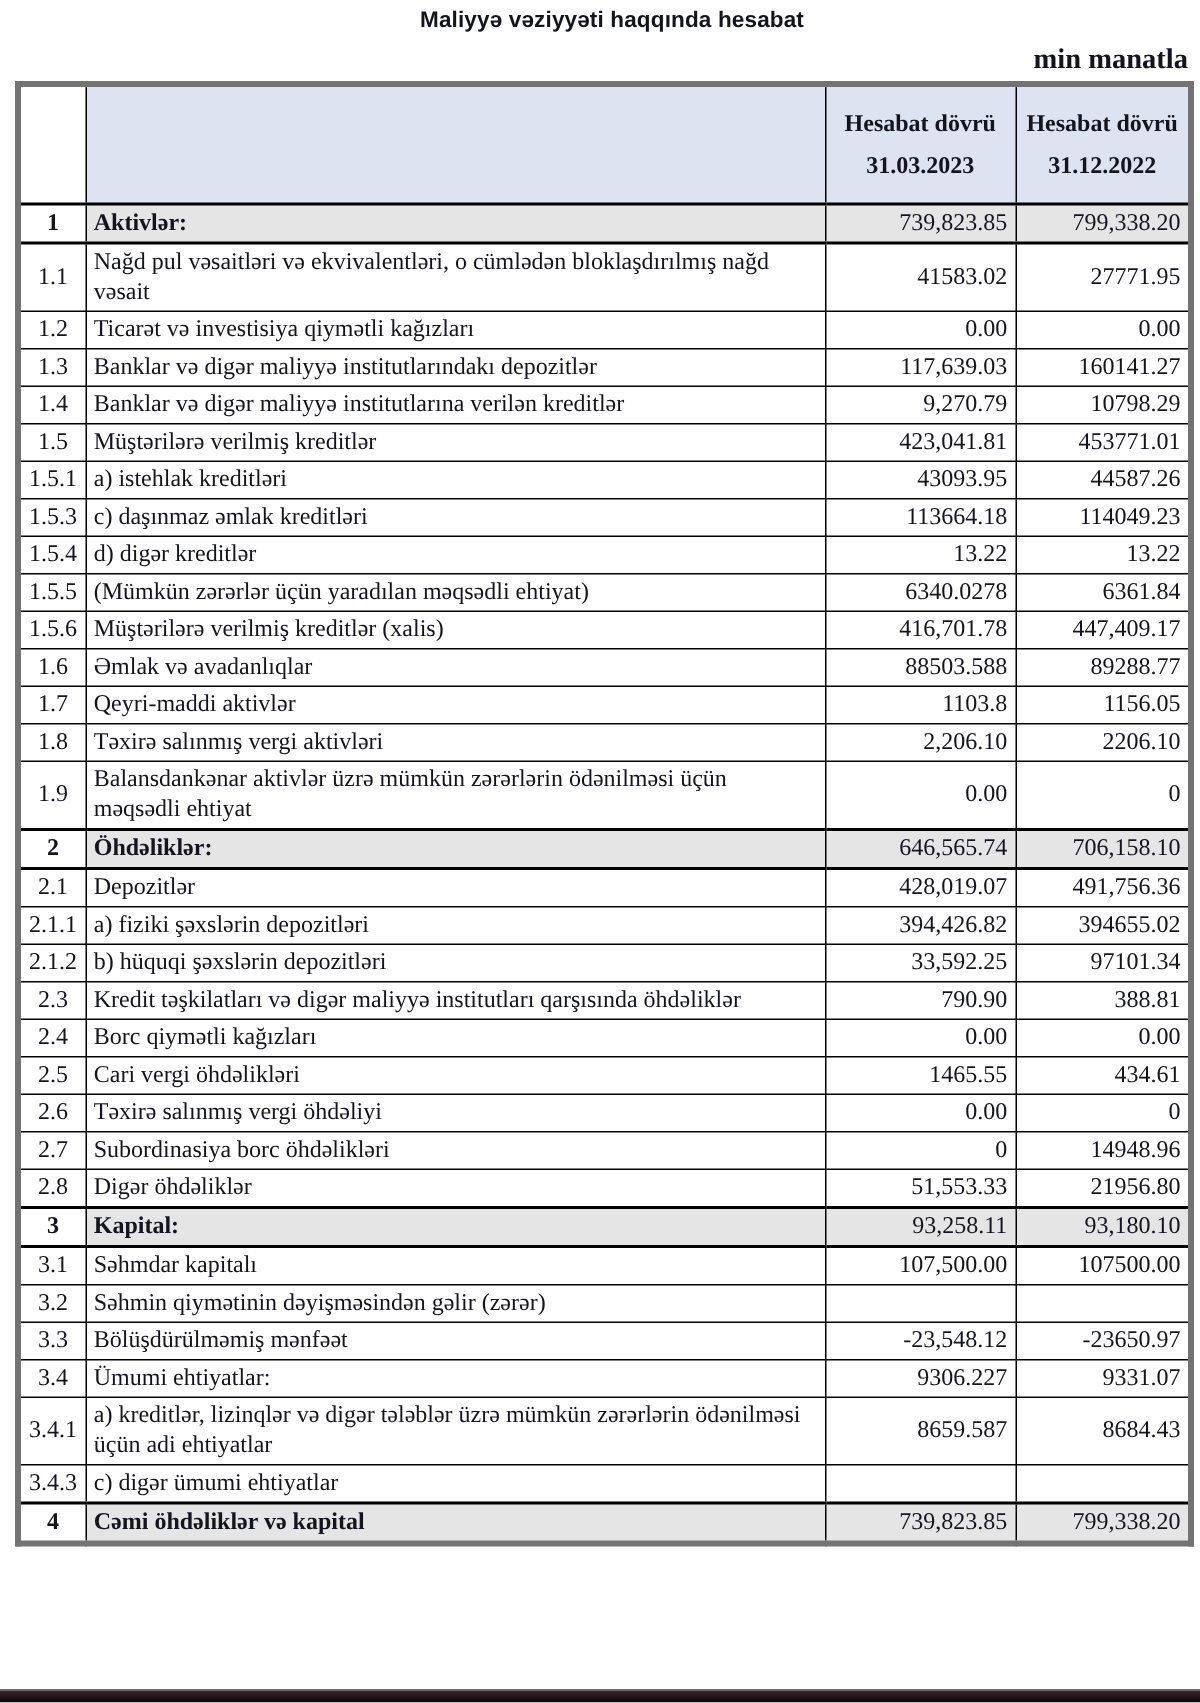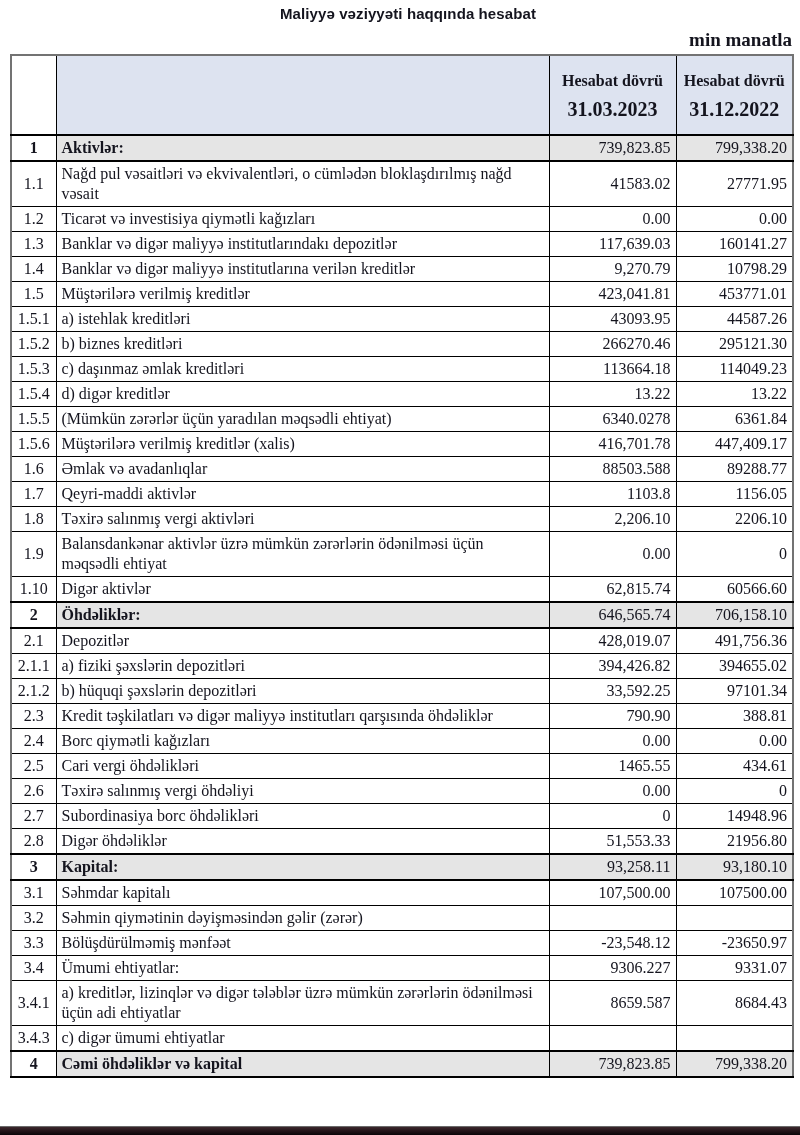--- a/index.html
+++ b/index.html
@@ -20,35 +20,35 @@
     margin: 7px 0 3px 10px;
     text-align: right;
     font-weight: bold;
     font-size: 19px;
   }
 
   table.fin {
     margin-left: 10px;
     width: 782px;
     border-collapse: collapse;
-    border: 2px solid #737373;
+    border: 4px solid #737373;
     table-layout: fixed;
   }
   table.fin th, table.fin td {
     border: 1px solid #000;
     font-size: 16px;
     line-height: 20px;
     padding: 2px 5px;
     vertical-align: middle;
   }
   
   tr.head th { height: 80px; background: #dde3f0; font-weight: bold; }
   tr.head th.corner { background: #ffffff; }
   .period-label { display: block; font-size: 16px; }
-  .period-date  { display: block; font-size: 20px; margin-top: 8px; }
+  .period-date  { display: block; font-size: 16px; margin-top: 8px; }
   tr.head th { border-bottom-width: 2px; text-align: center; }
 
   
   td.c-no    { text-align: center; padding: 2px 2px; height: 24px; }
   td.c-label { text-align: left; }
   td.c-val   { text-align: right; }
   tr.section td.c-label, tr.section td.c-no { font-weight: bold; }
   tr.section td { background: #e5e5e5; border-top-width: 2px; border-bottom-width: 2px; }
   tr.section td.c-no { background: #ffffff; }
 
@@ -123,26 +123,20 @@
     <td class="c-val">423,041.81</td>
     <td class="c-val">453771.01</td>
   </tr>
       <tr>
     <td class="c-no">1.5.1</td>
     <td class="c-label">a) istehlak kreditləri</td>
     <td class="c-val">43093.95</td>
     <td class="c-val">44587.26</td>
   </tr>
       <tr>
-    <td class="c-no">1.5.2</td>
-    <td class="c-label">b) biznes kreditləri</td>
-    <td class="c-val">266270.46</td>
-    <td class="c-val">295121.30</td>
-  </tr>
-      <tr>
     <td class="c-no">1.5.3</td>
     <td class="c-label">c) daşınmaz əmlak kreditləri</td>
     <td class="c-val">113664.18</td>
     <td class="c-val">114049.23</td>
   </tr>
       <tr>
     <td class="c-no">1.5.4</td>
     <td class="c-label">d) digər kreditlər</td>
     <td class="c-val">13.22</td>
     <td class="c-val">13.22</td>
@@ -176,26 +170,20 @@
     <td class="c-label">Təxirə salınmış vergi aktivləri</td>
     <td class="c-val">2,206.10</td>
     <td class="c-val">2206.10</td>
   </tr>
       <tr>
     <td class="c-no">1.9</td>
     <td class="c-label">Balansdankənar aktivlər üzrə mümkün zərərlərin ödənilməsi üçün məqsədli ehtiyat</td>
     <td class="c-val">0.00</td>
     <td class="c-val">0</td>
   </tr>
-      <tr>
-    <td class="c-no">1.10</td>
-    <td class="c-label">Digər aktivlər</td>
-    <td class="c-val">62,815.74</td>
-    <td class="c-val">60566.60</td>
-  </tr>
       <tr class="section">
     <td class="c-no">2</td>
     <td class="c-label">Öhdəliklər:</td>
     <td class="c-val">646,565.74</td>
     <td class="c-val">706,158.10</td>
   </tr>
       <tr>
     <td class="c-no">2.1</td>
     <td class="c-label">Depozitlər</td>
     <td class="c-val">428,019.07</td>

